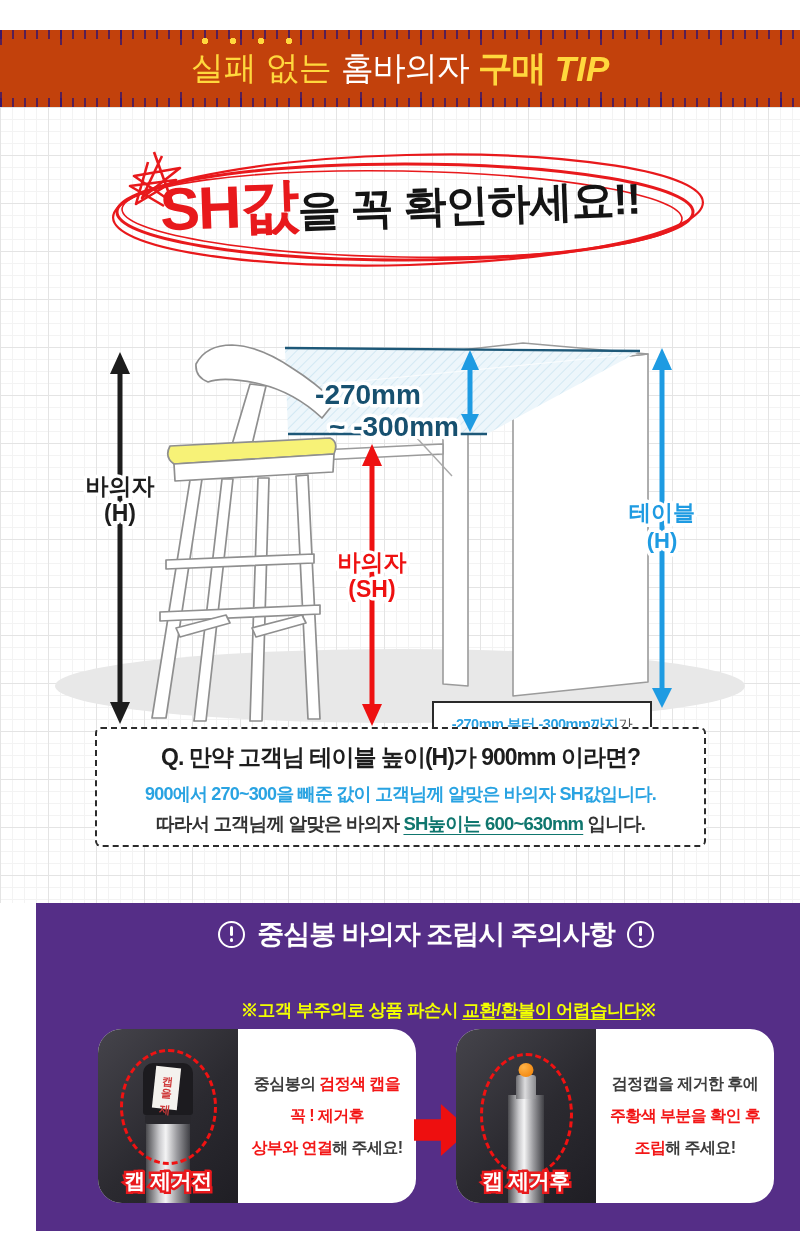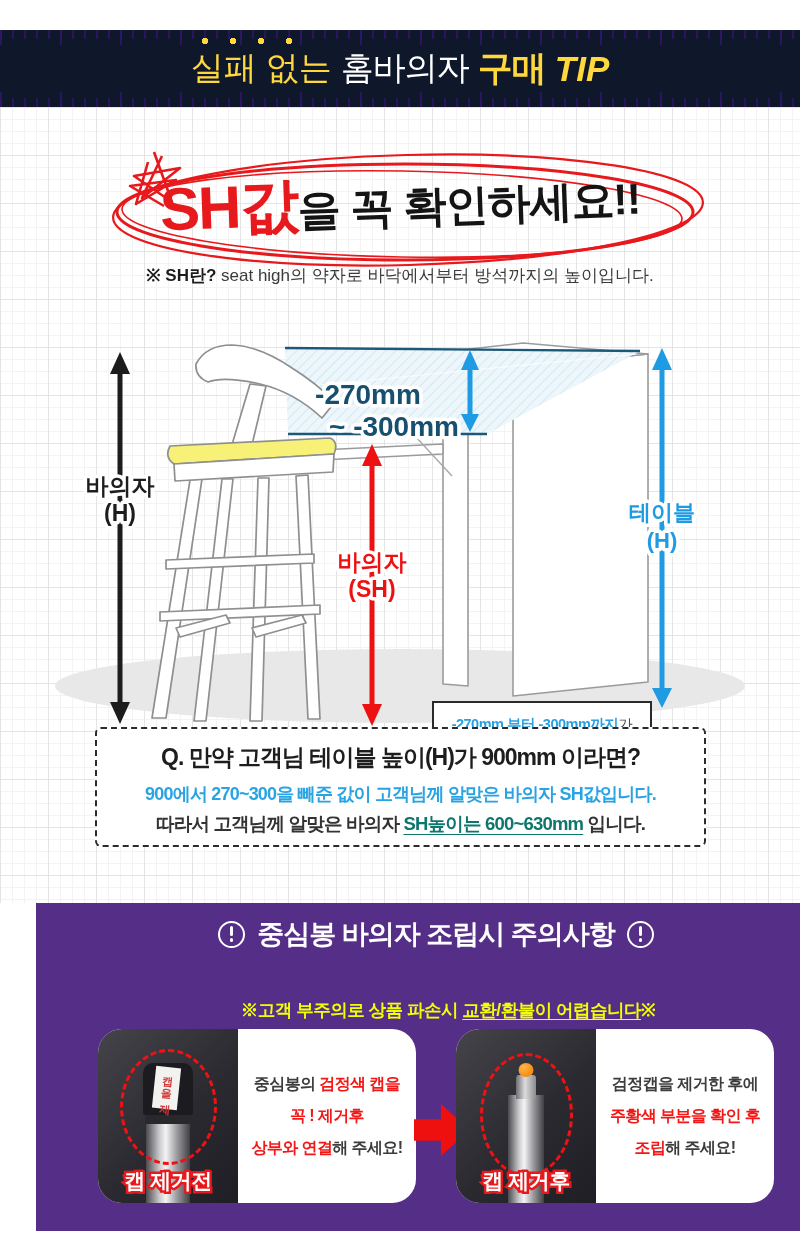--- a/index.html
+++ b/index.html
@@ -1,20 +1,20 @@
 <!DOCTYPE html>
 <html><head>
 <meta charset="utf-8">
 <style>
   * { margin:0; padding:0; box-sizing:border-box; }
   body { font-family:"Liberation Sans", sans-serif; background:#ffffff; }
   #page { position:relative; width:800px; height:1260px; background:#ffffff; overflow:hidden; margin:0 auto; }
 
   
-  .band { position:absolute; top:30px; left:0; width:800px; height:77px; background:#0f172a; }
+  .band { position:absolute; top:30px; left:0; width:800px; height:77px; background:#c2410c; }
   .ticks { position:absolute; left:0; width:800px; height:15px;
     background-image:
       linear-gradient(90deg, rgba(50,20,110,.75) 0 2px, transparent 2px),
       linear-gradient(90deg, rgba(50,20,110,.75) 0 2px, transparent 2px);
     background-size: 60px 15px, 12px 9px;
     background-repeat: repeat-x; }
   .ticks.top { top:0; }
   .ticks.bottom { bottom:0; transform:scaleY(-1); }
   .band-title { position:absolute; top:0; left:0; width:100%; height:100%;
     display:flex; align-items:center; justify-content:center; gap:9px; white-space:nowrap; }
@@ -134,23 +134,20 @@
       <g stroke="#e8191c" stroke-width="2.6" fill="none" stroke-linejoin="round">
         <path d="M72,6 L52,48 L90,18 L44,26 L82,52 L64,2"></path>
         <path d="M58,12 L46,54 L86,30 L40,36 L74,56"></path>
       </g>
     </svg>
 
     <div class="headline">
       <span class="hl-red">SH값</span><span class="hl-black">을 꼭 확인하세요!!</span>
     </div>
 
-    <div class="sh-def">
-      <b>※ SH란?</b><span> seat high의 약자로 바닥에서부터 방석까지의 높이입니다.</span>
-    </div>
 
     <div class="diagram-wrap">
       <svg viewBox="0 0 800 400" width="800" height="400">
         <defs>
           <pattern id="hatch" width="7" height="7" patternUnits="userSpaceOnUse" patternTransform="rotate(45)">
             <rect width="7" height="7" fill="#edf6fb"></rect>
             <line x1="0" y1="0" x2="0" y2="7" stroke="#d2e8f3" stroke-width="2"></line>
           </pattern>
         </defs>
 

